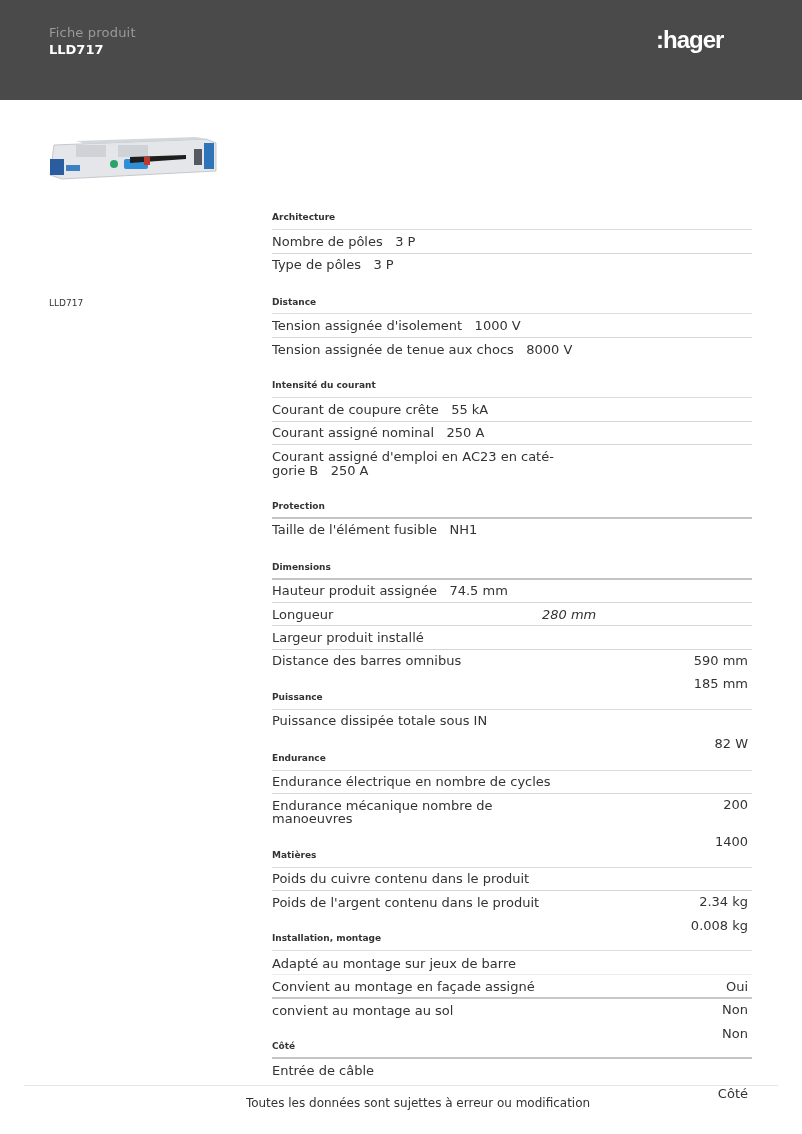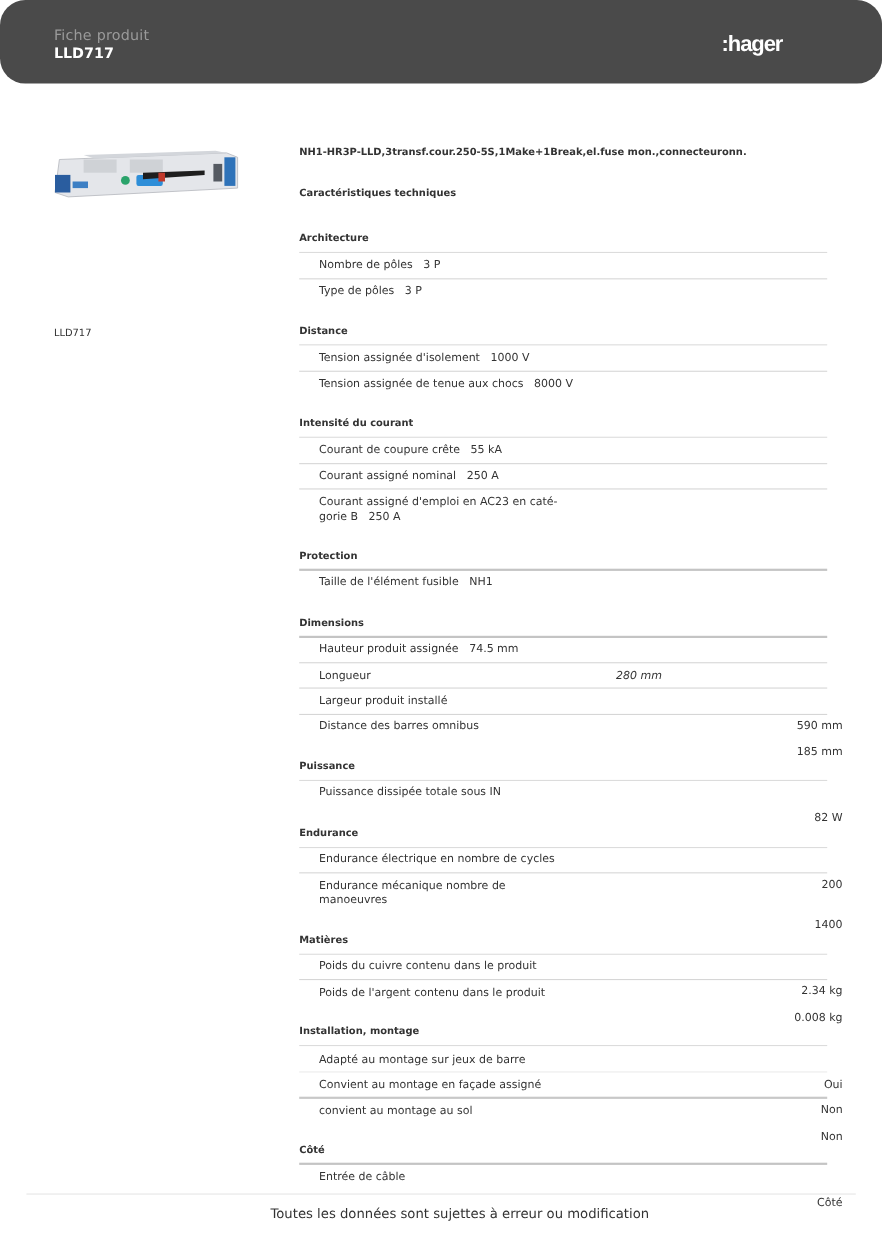--- a/index.html
+++ b/index.html
@@ -1,35 +1,34 @@
 <!DOCTYPE html>
 <html><head>
 <meta charset="utf-8">
 <style>
   * { box-sizing: border-box; margin: 0; padding: 0; }
   html, body { width: 802px; height: 1134px; background: #ffffff; overflow: hidden; }
   body { font-family: "DejaVu Sans", sans-serif; color: #333333; position: relative; }
 
   .header {
-    position: absolute; left: 0; top: 0; width: 802px; height: 76px;
+    position: absolute; left: 0; top: 0; width: 802px; height: 100px;
     background: #4a4a4a;
-    border-radius: 23px;
   }
   .header .doc-type {
     position: absolute; left: 49px; top: 25px;
     font-size: 13px; color: #9a9a9a; letter-spacing: 0.2px;
   }
   .header .doc-ref {
     position: absolute; left: 49px; top: 42px;
     font-size: 13px; font-weight: bold; color: #ffffff;
   }
   .header .logo {
     position: absolute; left: 656px; top: 24px;
     font-family: "Liberation Sans", sans-serif;
-    font-size: 20px; font-weight: bold; color: #ffffff; letter-spacing: -1px;
+    font-size: 24px; font-weight: bold; color: #ffffff; letter-spacing: -1px;
     line-height: 32px;
   }
 
   .product-image {
     position: absolute; left: 46px; top: 135px; width: 172px; height: 46px;
   }
   .left-ref {
     position: absolute; left: 49px; top: 298px;
     font-size: 9px; color: #333;
   }
@@ -47,22 +46,22 @@
   .section-title {
     position: absolute; left: 272px; width: 480px;
     font-size: 9px; font-weight: bold; color: #333;
   }
   .section-rule {
     position: absolute; left: 272px; width: 480px; height: 1px; background: #dcdcdc;
   }
   .section-rule.dark { background: #c4c4c4; height: 2px; }
 
   .row {
-    position: absolute; left: 290px; width: 480px;
-    font-size: 10px; color: #333; line-height: 12px;
+    position: absolute; left: 272px; width: 480px;
+    font-size: 13px; color: #333; line-height: 12px;
   }
   .row .value-right { position: absolute; right: 4px; top: 0; margin-top: 23px; }
   .row .value-mid { position: absolute; left: 270px; top: 0; font-style: italic; }
   .row-rule {
     position: absolute; left: 272px; width: 480px; height: 1px; background: #d6d6d6;
   }
 
   .footer-rule {
     position: absolute; left: 24px; top: 1085px; width: 754px; height: 1px; background: #e6e6e6;
   }
@@ -93,22 +92,20 @@
     <polygon points="84,22 140,20 140,24 84,28" fill="#1e1e1e"></polygon>
     <rect x="98" y="22" width="6" height="8" fill="#c0392b"></rect>
     <rect x="148" y="14" width="8" height="16" fill="#555a62"></rect>
     <rect x="158" y="8" width="10" height="26" fill="#2f73b9"></rect>
   </svg>
 </div>
 
 <div class="left-ref">LLD717</div>
 
 <div class="content">
-  <div class="product-desc">NH1-HR3P-LLD,3transf.cour.250-5S,1Make+1Break,el.fuse mon.,connecteuronn.</div>
-  <div class="tech-title">Caractéristiques techniques</div>
 </div>
 
 <div class="section-title" style="top:212px">Architecture</div>
 <div class="section-rule" style="top:229px"></div>
 <div class="row" style="top:236px">
   <span>Nombre de pôles</span>&nbsp;&nbsp;&nbsp;<span>3 P</span>
 </div>
 <div class="row-rule" style="top:253px"></div>
 <div class="row" style="top:259px">
   <span>Type de pôles</span>&nbsp;&nbsp;&nbsp;<span>3 P</span>

